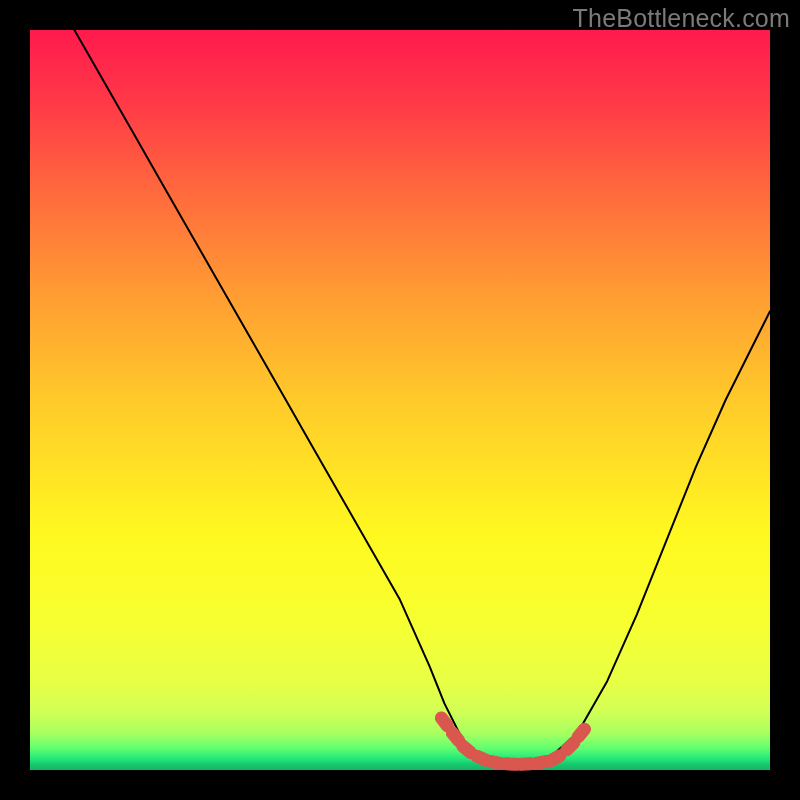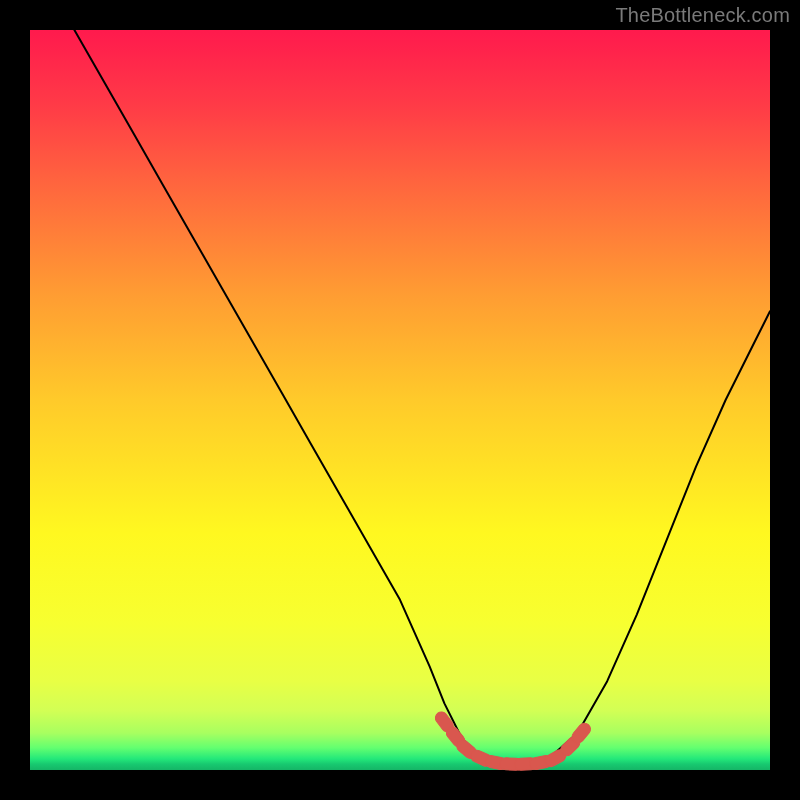--- a/index.html
+++ b/index.html
@@ -42,21 +42,21 @@
       #23e87a 98.5%,
       #18c970 99.2%,
       #15b566 100%
     );
   }
   .watermark {
     position: absolute;
     top: 4px;
     right: 10px;
     color: #7a7a7a;
-    font-size: 20px;
+    font-size: 25px;
     letter-spacing: 0.2px;
     user-select: none;
     text-align: right;
   }
   svg.overlay {
     position: absolute;
     left: 0;
     top: 0;
     width: 740px;
     height: 740px;

